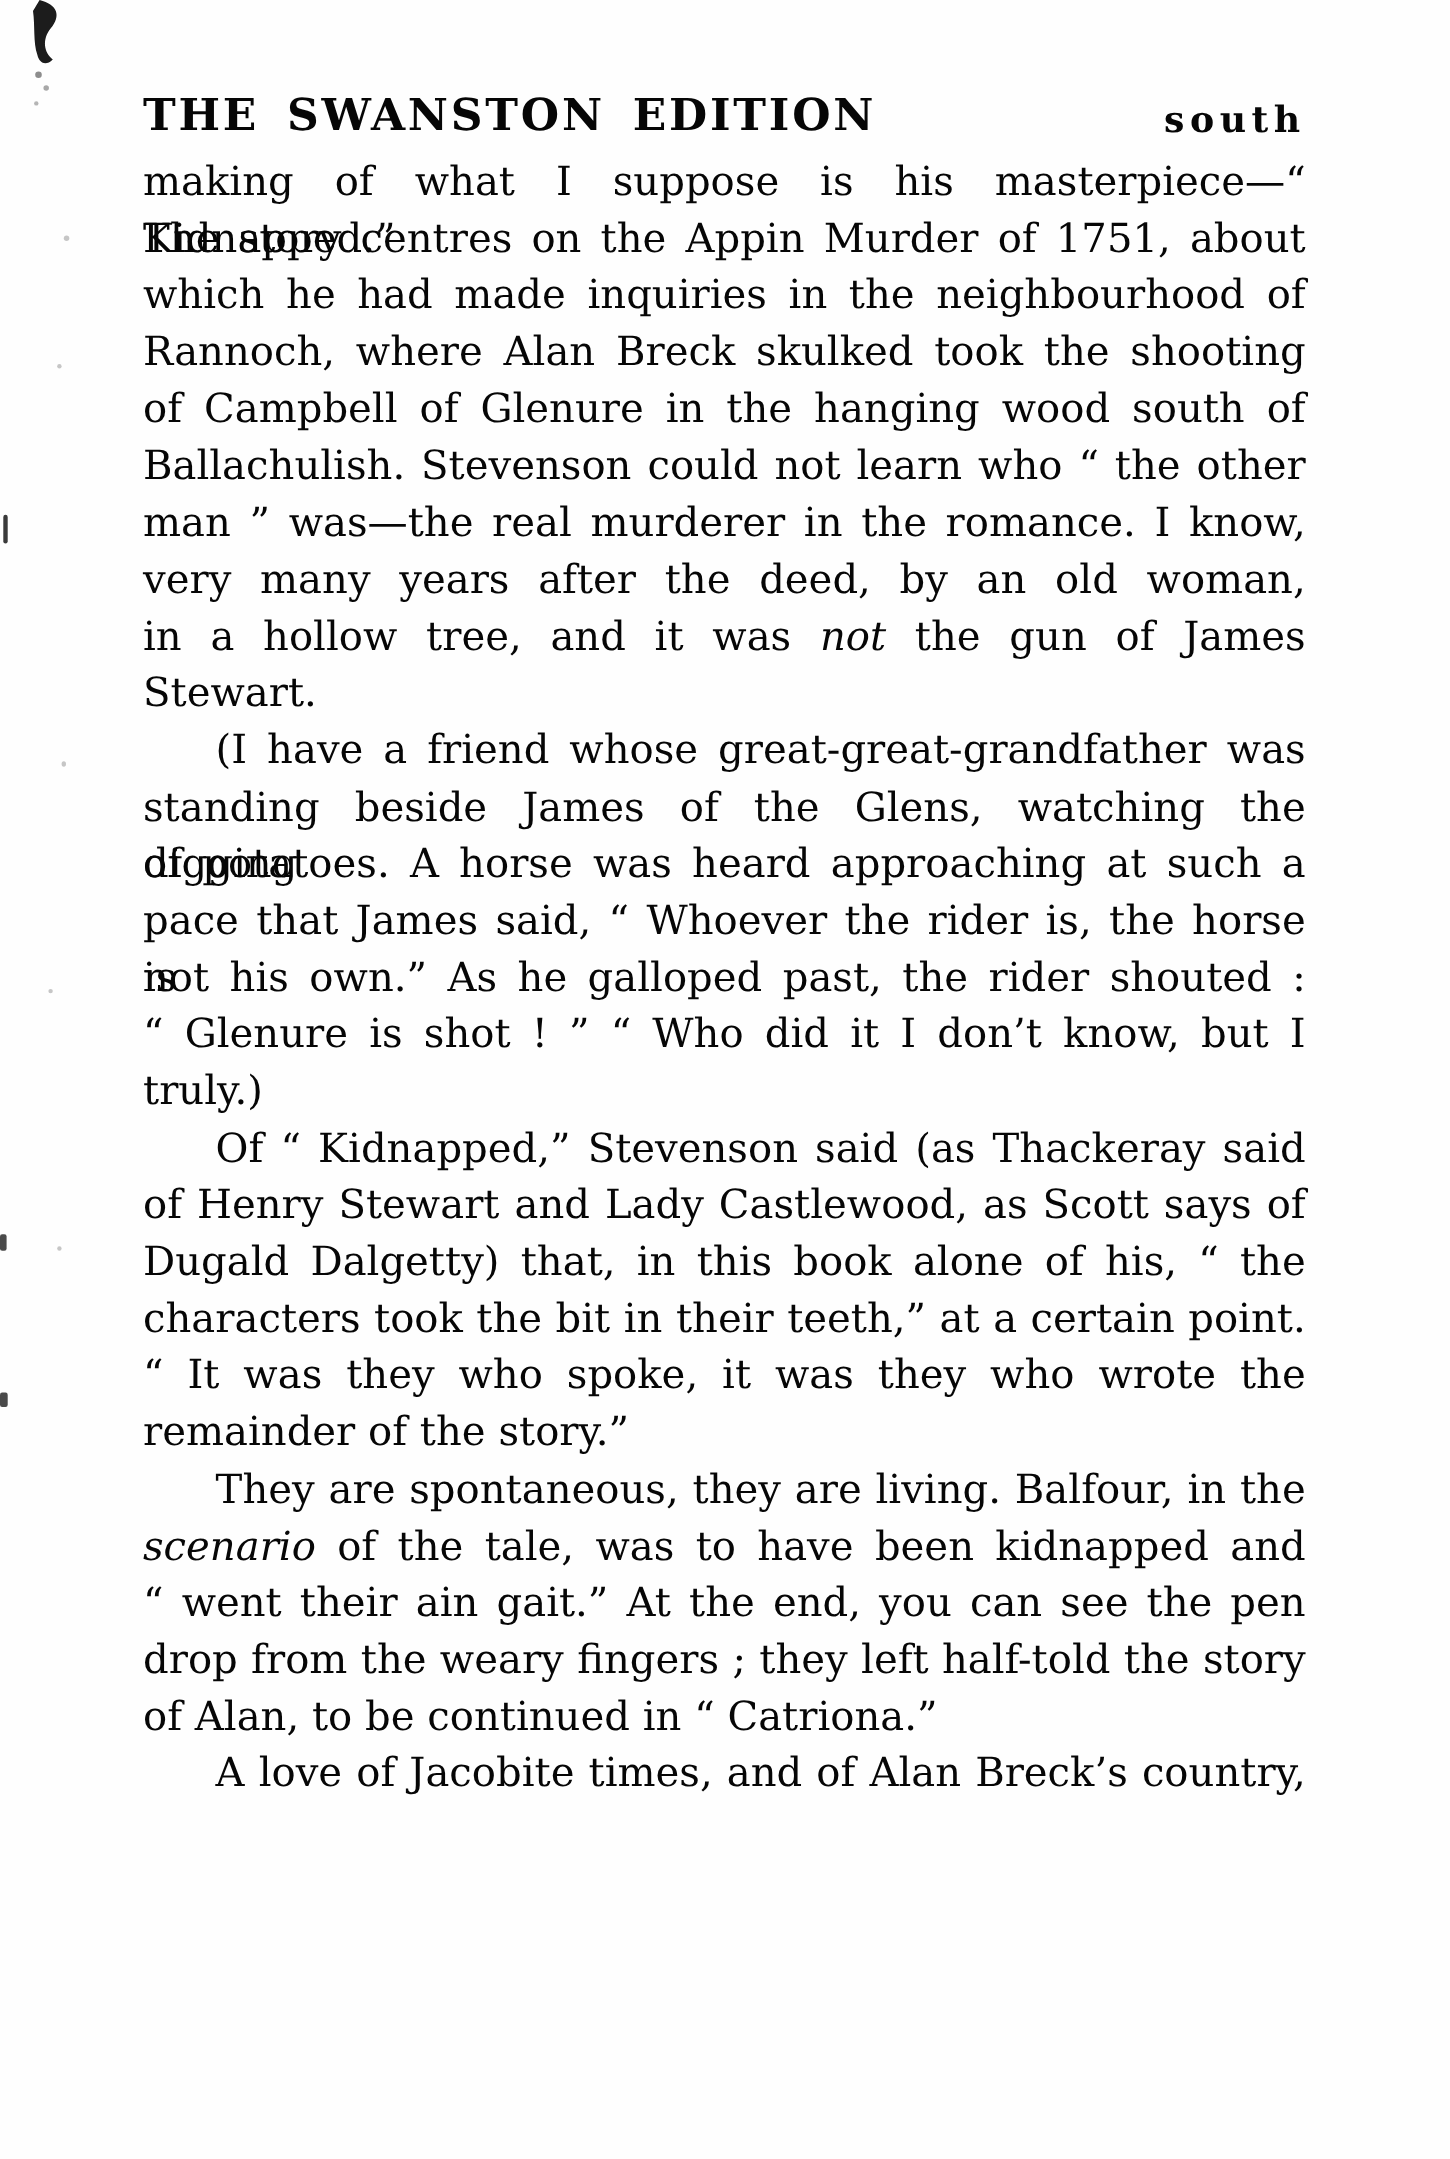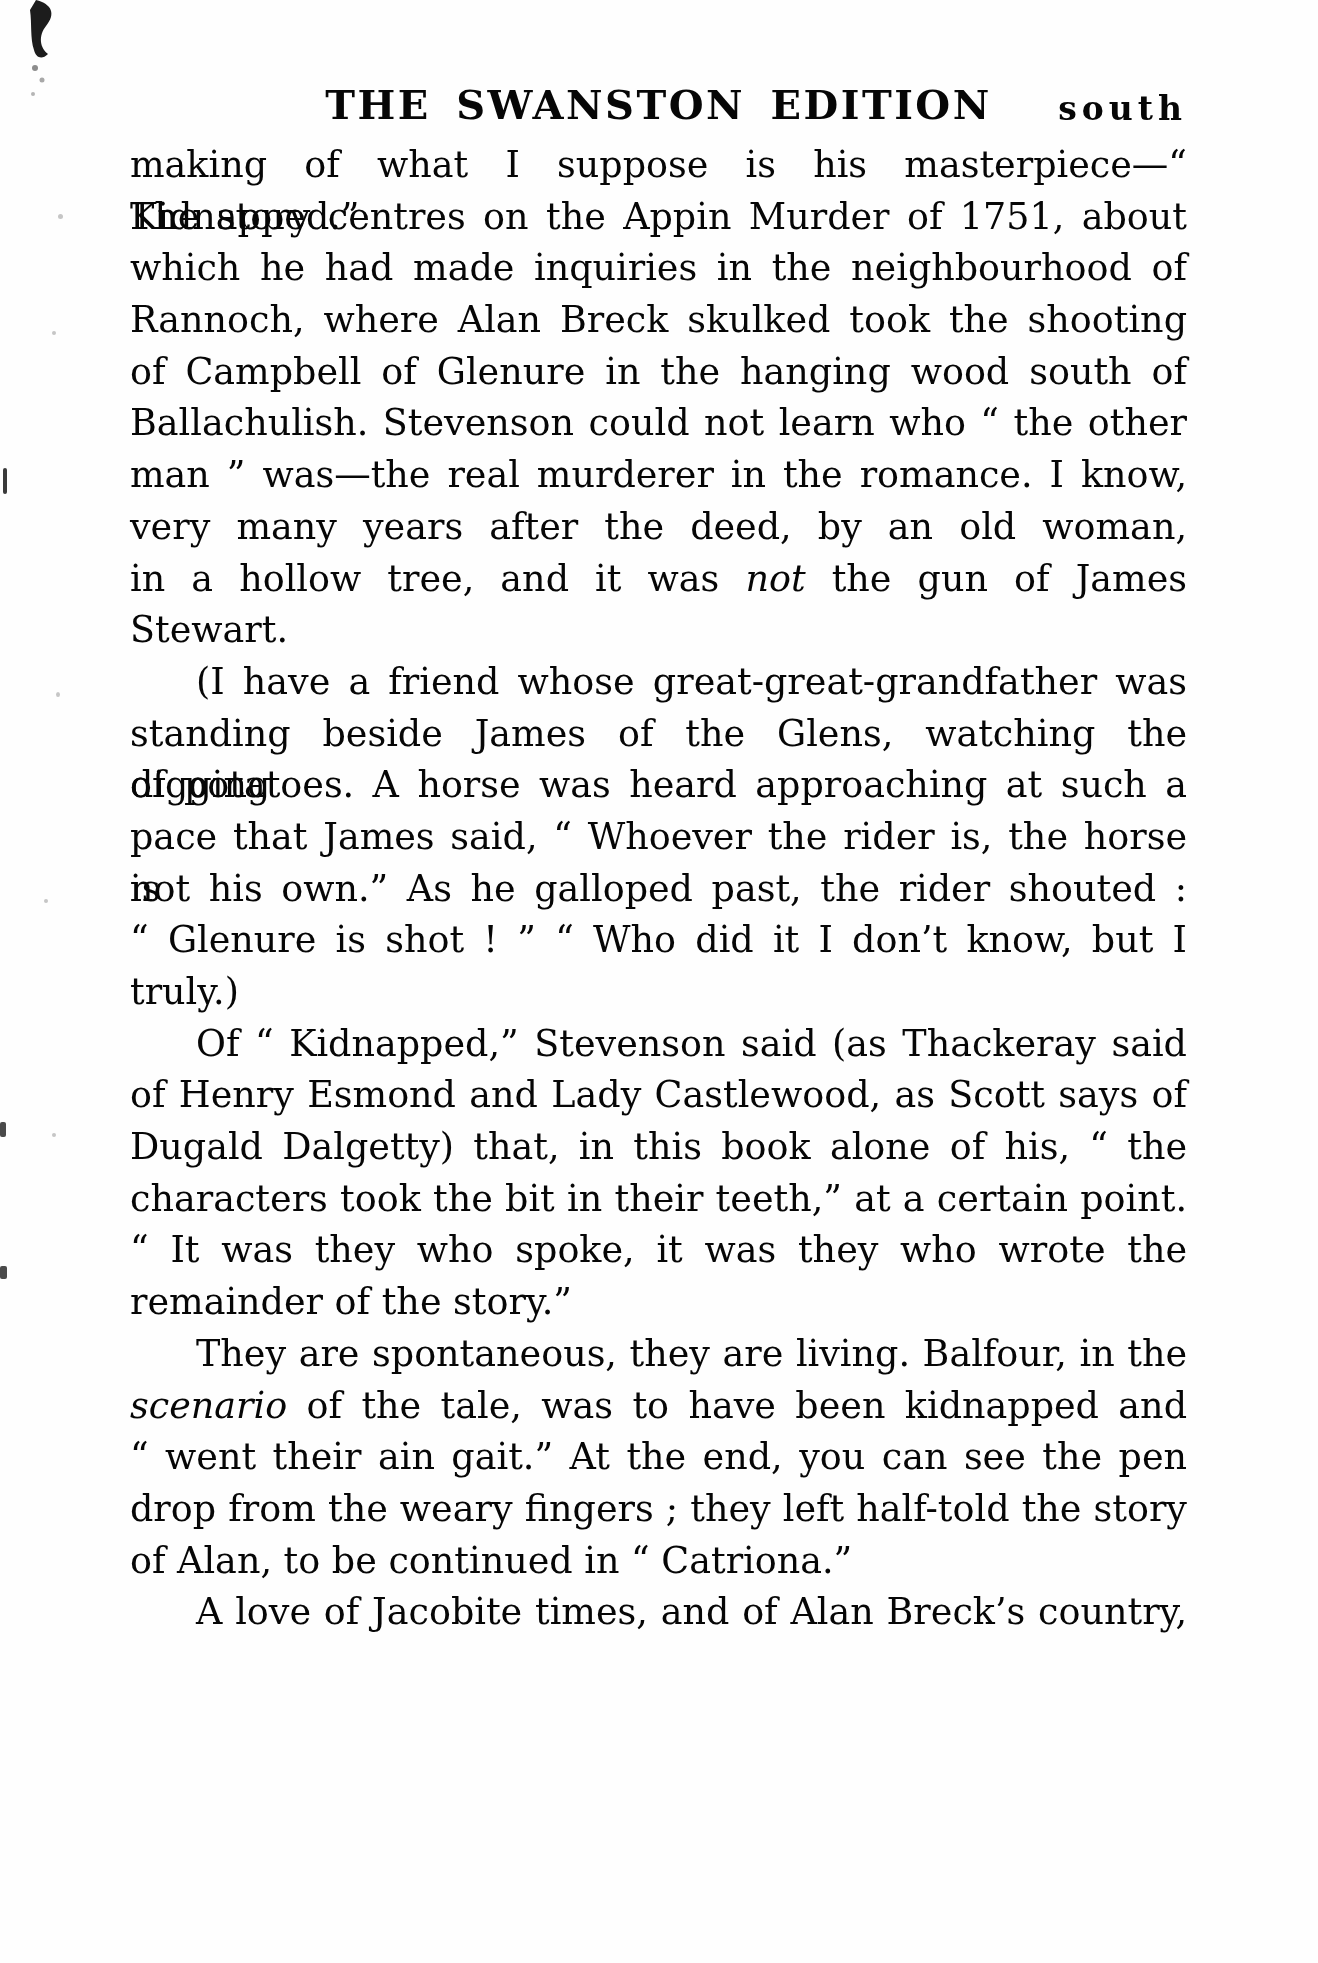--- a/index.html
+++ b/index.html
@@ -16,21 +16,21 @@
     color: #060606;
     overflow: hidden;
   }
   
   .running-head {
     position: absolute;
     left: 130px; top: 82px;
     width: 1057px; height: 52px;
   }
   .head-title {
-    text-align: center;
+    text-align: left;
     font-size: 40px;
     font-weight: 700;
     letter-spacing: 2.5px;
     word-spacing: 9px;
     line-height: 46px;
     white-space: nowrap;
   }
   .folio {
     position: absolute;
     right: 0; top: 9px;
@@ -117,21 +117,21 @@
         <div class="line indent">(I have a friend whose great-great-grandfather was</div>
         <div class="line">standing beside James of the Glens, watching the digging</div>
         <div class="line">of potatoes.  A horse was heard approaching at such a</div>
         <div class="line">pace that James said, “ Whoever the rider is, the horse is</div>
         <div class="line">not his own.”  As he galloped past, the rider shouted :</div>
         <div class="line">“ Glenure is shot ! ”  “ Who did it I don’t know, but I</div>
         <div class="line end">truly.)</div>
       </div>
       <div class="paragraph">
         <div class="line indent">Of “ Kidnapped,” Stevenson said (as Thackeray said</div>
-        <div class="line">of Henry Esmond and Lady Castlewood, as Scott says of</div>
+        <div class="line">of Henry Stewart and Lady Castlewood, as Scott says of</div>
         <div class="line">Dugald Dalgetty) that, in this book alone of his, “ the</div>
         <div class="line">characters took the bit in their teeth,” at a certain point.</div>
         <div class="line">“ It was they who spoke, it was they who wrote the</div>
         <div class="line end">remainder of the story.”</div>
       </div>
       <div class="paragraph">
         <div class="line indent">They are spontaneous, they are living.  Balfour, in the</div>
         <div class="line"><i>scenario</i> of the tale, was to have been kidnapped and</div>
         <div class="line">“ went their ain gait.”  At the end, you can see the pen</div>
         <div class="line">drop from the weary fingers ;  they left half-told the story</div>

